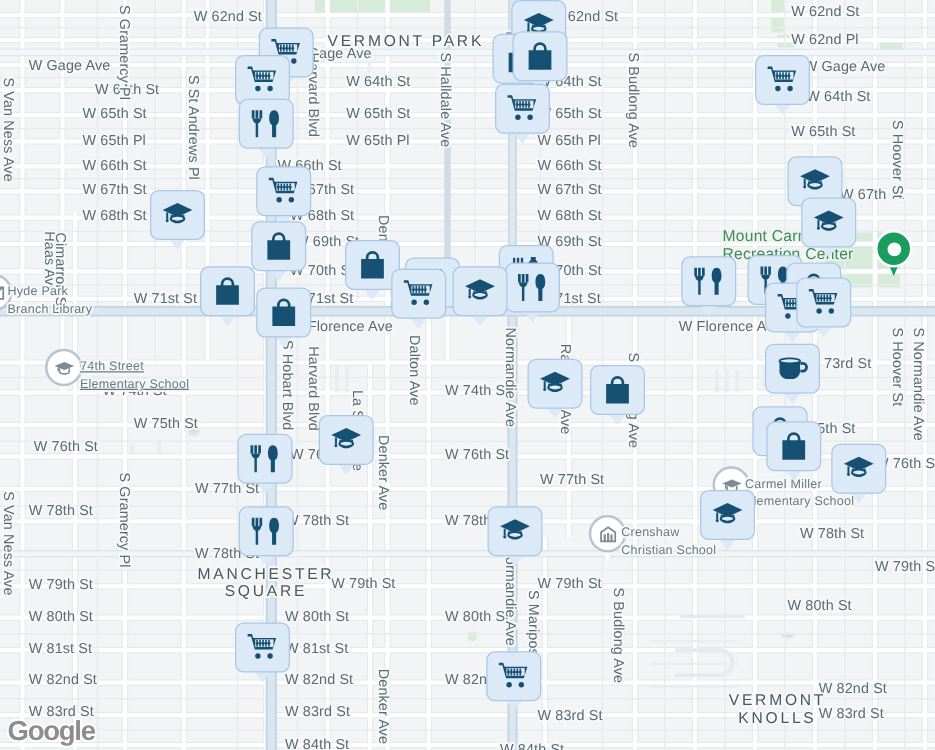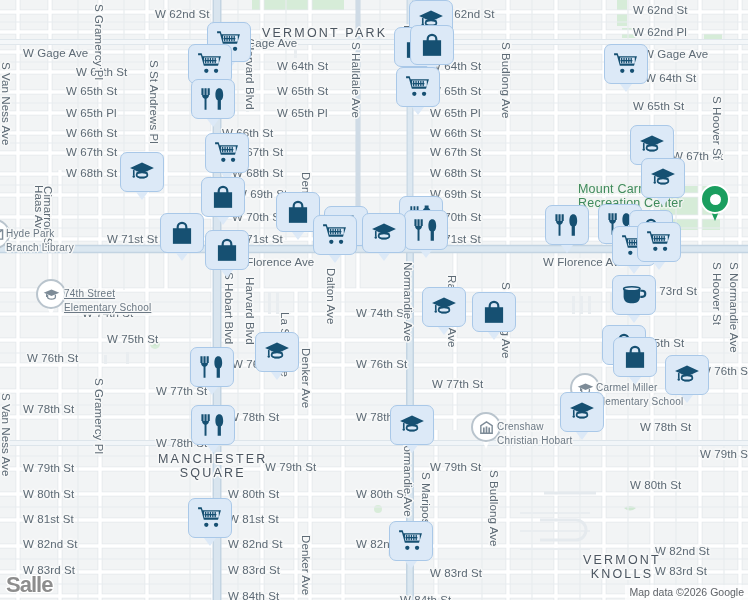--- a/index.html
+++ b/index.html
@@ -442,21 +442,21 @@
         <div class="head">
           <svg viewBox="0 0 24 24">
             <path d="M4 20V9.5L12 4l8 5.5V20z" fill="none" stroke="#7d8b97" stroke-width="2"></path>
             <rect x="7" y="12" width="2.4" height="8"></rect>
             <rect x="10.8" y="10.5" width="2.4" height="9.5"></rect>
             <rect x="14.6" y="12" width="2.4" height="8"></rect>
           </svg>
         </div>
       </div>
       <div class="lbl poi two" style="left: 497px; top: 420px;">Crenshaw
-Christian Hobart</div>
+Christian School</div>
     </div>
 
   <div class="layer" id="marker-layer">
       <div class="marker" style="left: 409px; top: 0px; z-index: 100;"><div class="tail"></div><div class="body"></div><span><svg viewBox="0 0 24 24">
             <path d="M12 3.2 23 8.3 12 13.4 1 8.3z"></path>
             <path d="M4.4 10.2v5.2" stroke="#165072" stroke-width="1.5" fill="none"></path>
             <circle cx="4.4" cy="16.2" r="1.1"></circle>
             <path d="M7 11.6v3.1c0 2 2.3 3.4 5 3.4s5-1.4 5-3.4v-3.1l-5 2.3z"></path>
             <ellipse cx="12" cy="14.7" rx="5" ry="2.3" fill="#dce9f7"></ellipse>
             <ellipse cx="12" cy="14.7" rx="5" ry="2.3" fill="none" stroke="#165072" stroke-width="1.6"></ellipse>
@@ -772,17 +772,16 @@
               <rect x="14" y="6.3" width="1.2" height="5"></rect>
               <rect x="16.2" y="6.3" width="1.2" height="5"></rect>
               <rect x="6.9" y="8.3" width="11" height="1.2"></rect>
             </g>
             <circle cx="8.6" cy="18.3" r="2"></circle>
             <circle cx="17.6" cy="18.3" r="2"></circle>
           </svg></span></div>
     </div>
 
   <div id="glogo">
-    <span>Salle</span>
+    <span>Google</span>
   </div>
-  <div id="attrib">Map data ©2026 Google</div>
 
 </div>
 
 </body></html>

